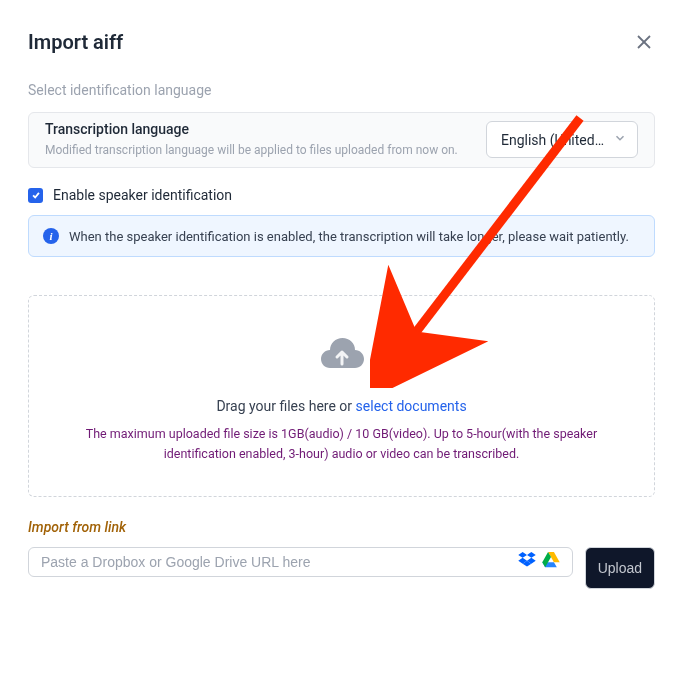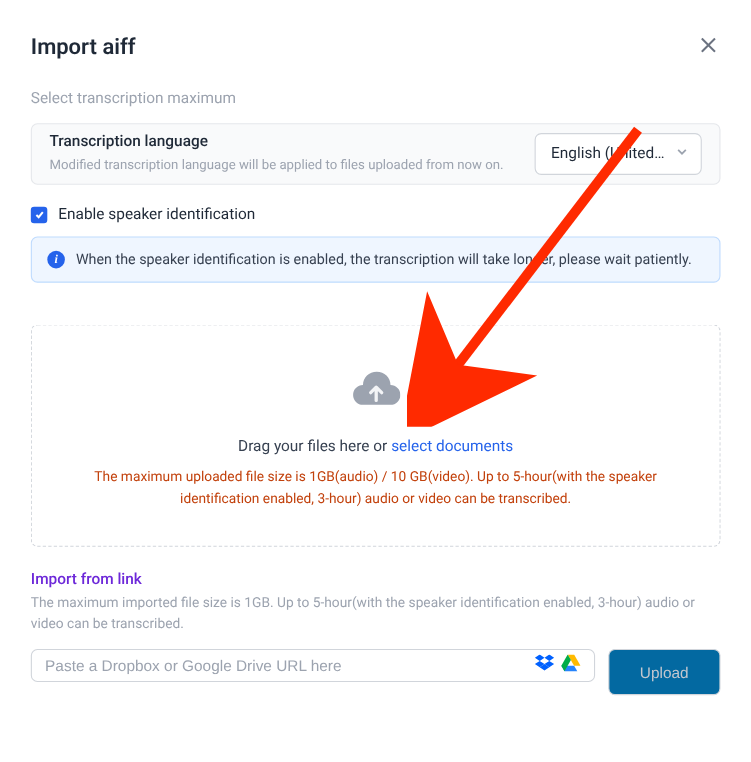--- a/index.html
+++ b/index.html
@@ -162,32 +162,33 @@
       color: #374151;
       margin-bottom: 10px;
       margin-top: 24px;
     }
     .drop-link {
       color: #2563eb;
       cursor: pointer;
     }
     .drop-desc {
       font-size: 12.5px;
-      color: #c2410c;
+      color: #701a75;
       line-height: 1.6;
       padding: 0 10px;
     }
     .import-section {
       margin-bottom: 12px;
     }
     .import-title {
       font-size: 14px;
       font-weight: 500;
-      color: #6d28d9;
+      color: #a16207;
       margin-bottom: 5px;
+      font-style: italic;
     }
     .import-desc {
       font-size: 12.5px;
       color: #9ca3af;
       line-height: 1.5;
     }
     .url-row {
       display: flex;
       gap: 12px;
       align-items: stretch;
@@ -213,23 +214,23 @@
     .url-input::placeholder {
       color: #9ca3af;
     }
     .provider-icons {
       display: flex;
       align-items: center;
       gap: 6px;
     }
     .upload-btn {
       border: 1px solid #d1d5db;
-      background: #0369a1;
-      border-radius: 6px;
-      padding: 0 28px;
+      background: #0f172a;
+      border-radius: 6px;
+      padding: 0 12px;
       font-size: 14px;
       color: #c3c7cf;
       cursor: pointer;
       height: 42px;
     }
     .red-arrow {
       position: absolute;
       top: 108px;
       left: 370px;
       pointer-events: none;
@@ -242,21 +243,21 @@
 <div class="header">
   <h1 class="title">Import aiff</h1>
   <button class="close-btn">
     <svg width="14" height="14" viewBox="0 0 14 14" fill="none" stroke="currentColor" stroke-width="1.8">
       <line x1="1" y1="1" x2="13" y2="13"></line>
       <line x1="13" y1="1" x2="1" y2="13"></line>
     </svg>
   </button>
 </div>
 
-<div class="section-label">Select transcription maximum</div>
+<div class="section-label">Select identification language</div>
 
 <div class="lang-box">
   <div class="lang-left">
     <div class="lang-title">Transcription language</div>
     <div class="lang-desc">Modified transcription language will be applied to files uploaded from now on.</div>
   </div>
   <div class="lang-select">
     <span class="lang-select-text">English (United …</span>
     <span class="chevron">
       <svg width="14" height="14" viewBox="0 0 16 16" fill="none" stroke="currentColor" stroke-width="1.8">
@@ -289,21 +290,20 @@
   </div>
   <div class="drop-text">
     <span>Drag your files here or </span>
     <span class="drop-link">select documents</span>
   </div>
   <div class="drop-desc">The maximum uploaded file size is 1GB(audio) / 10 GB(video). Up to 5-hour(with the speaker identification enabled, 3-hour) audio or video can be transcribed.</div>
 </div>
 
 <div class="import-section">
   <div class="import-title">Import from link</div>
-  <div class="import-desc">The maximum imported file size is 1GB. Up to 5-hour(with the speaker identification enabled, 3-hour) audio or video can be transcribed.</div>
 </div>
 
 <div class="url-row">
   <div class="url-input-wrap">
     <input class="url-input" type="text" placeholder="Paste a Dropbox or Google Drive URL here" style="">
     <div class="provider-icons">
       <span>
         <svg width="18" height="16" viewBox="0 0 24 22" fill="#0061ff">
           <path d="M6 0L0 4l6 4-6 4 6 4 6-4-6-4 6-4z"></path>
           <path d="M18 0l-6 4 6 4-6 4 6 4 6-4-6-4 6-4z"></path>

